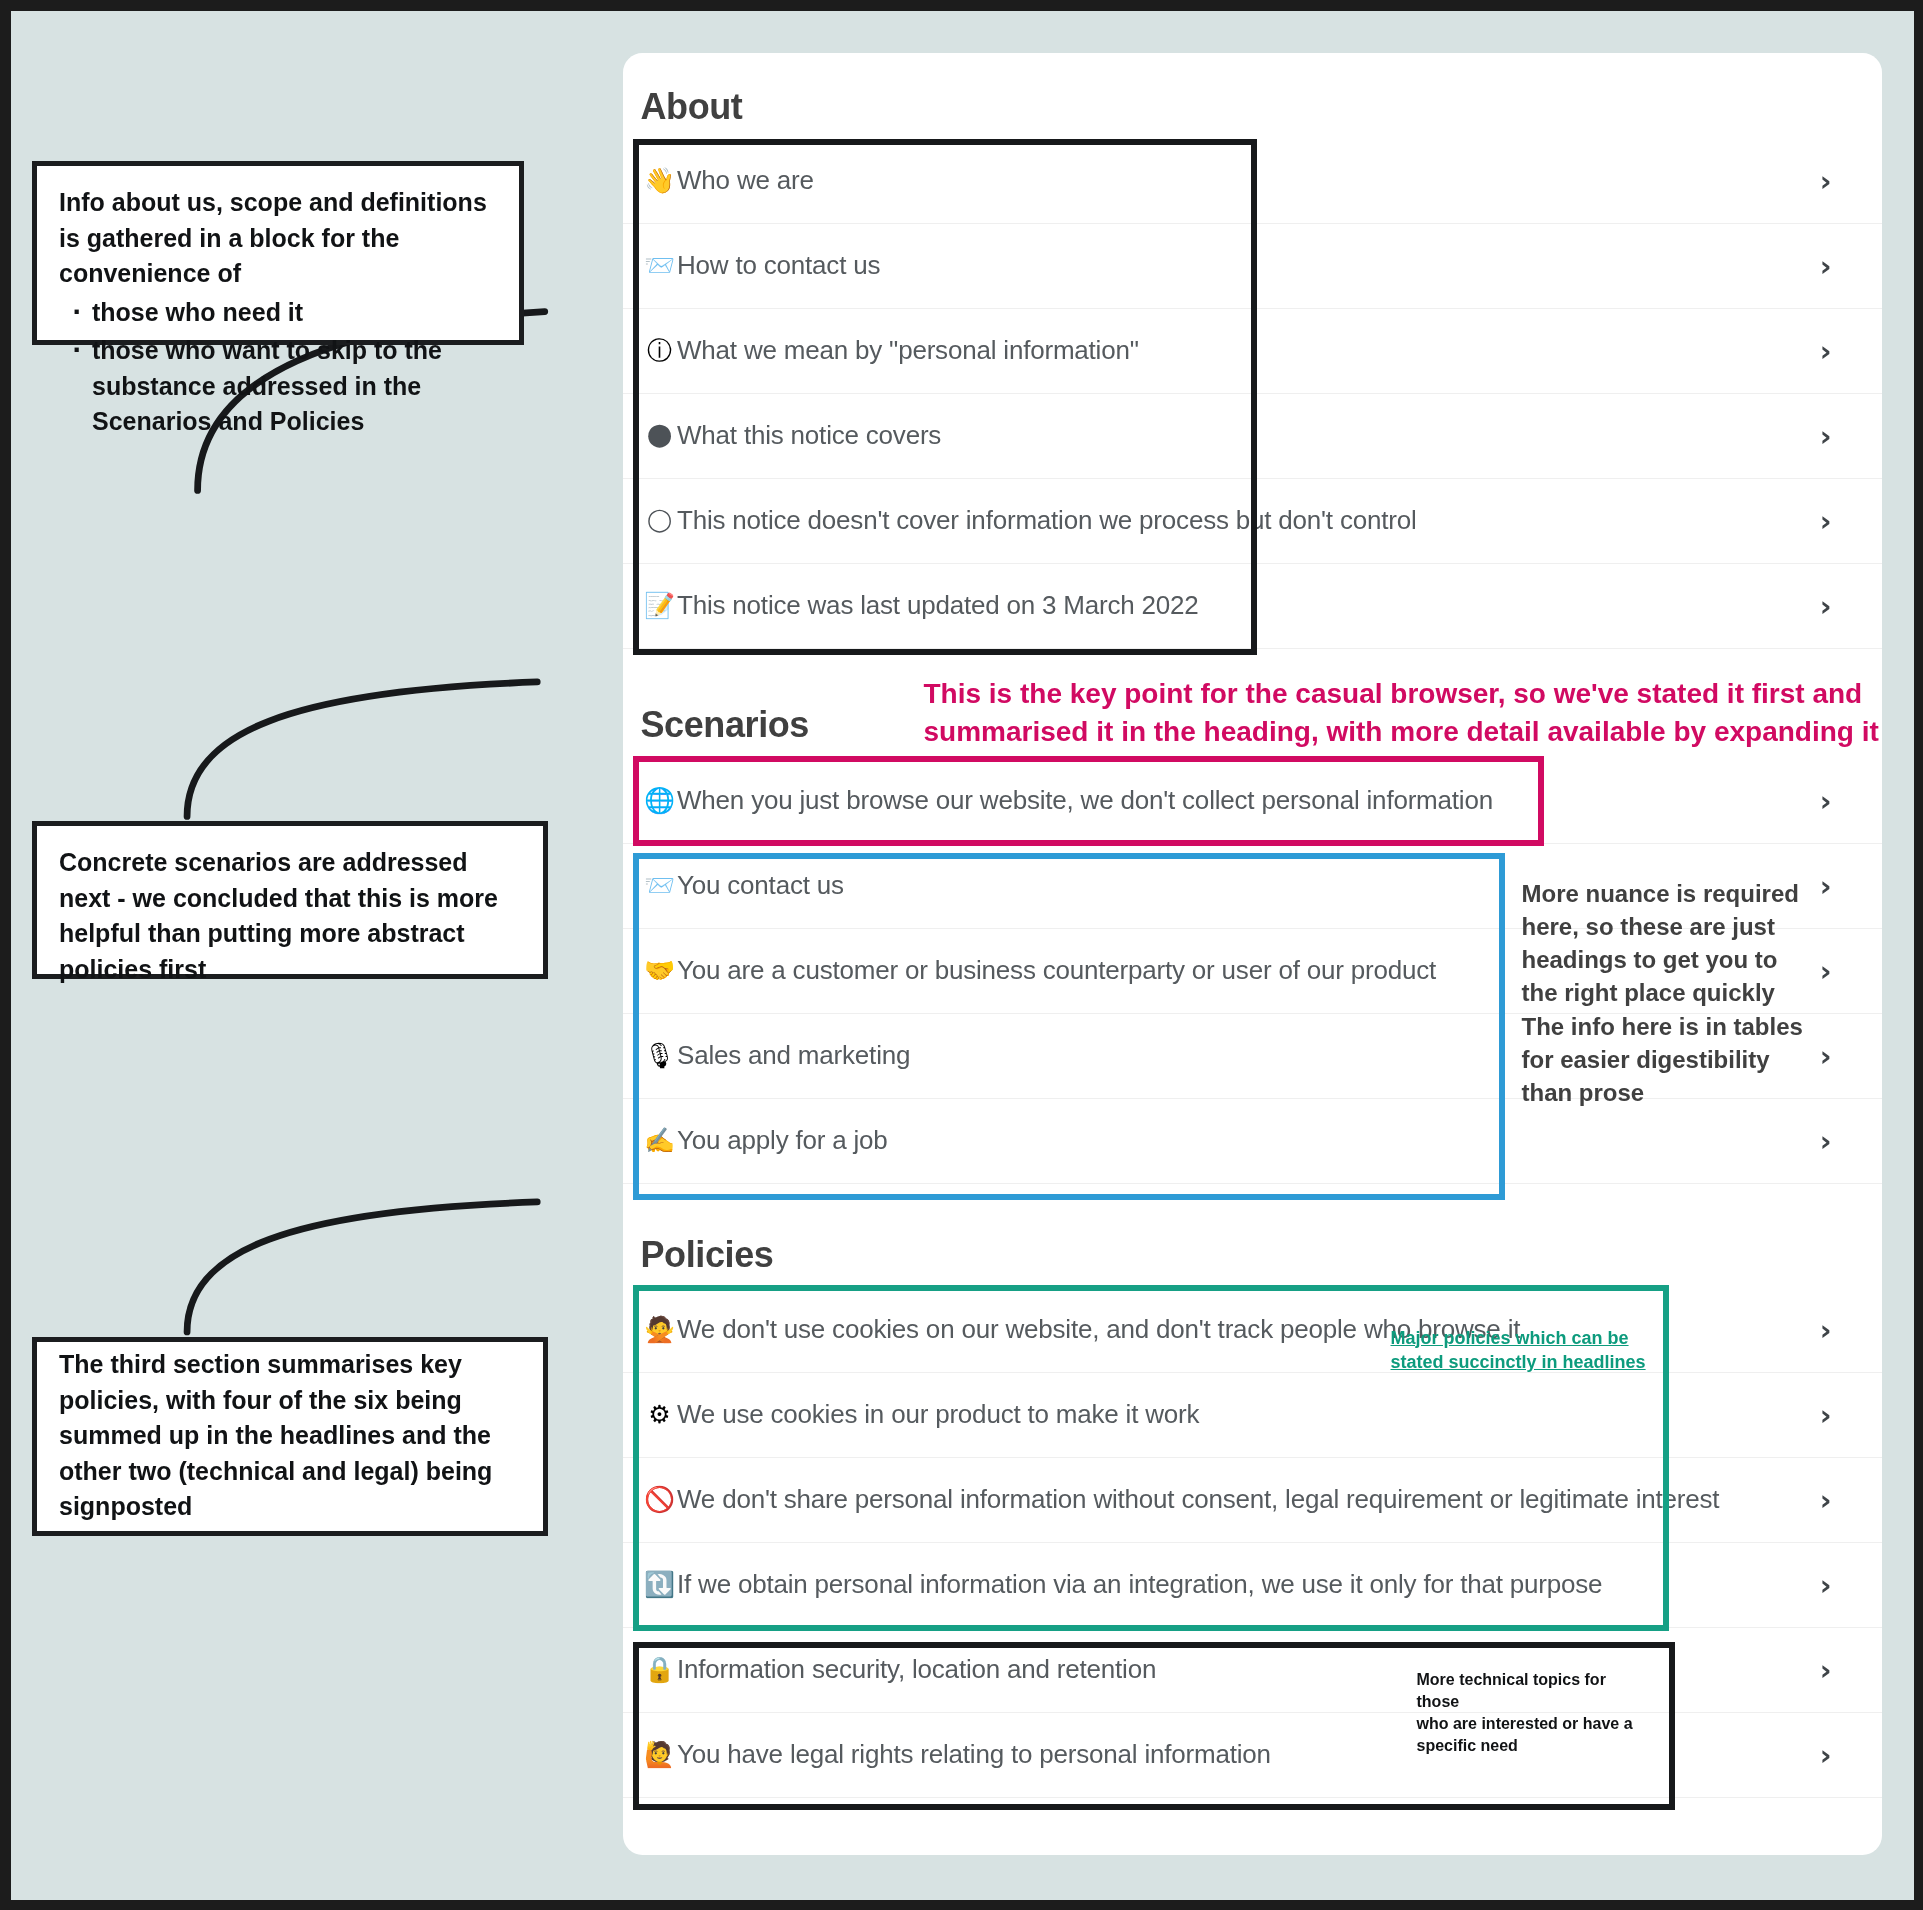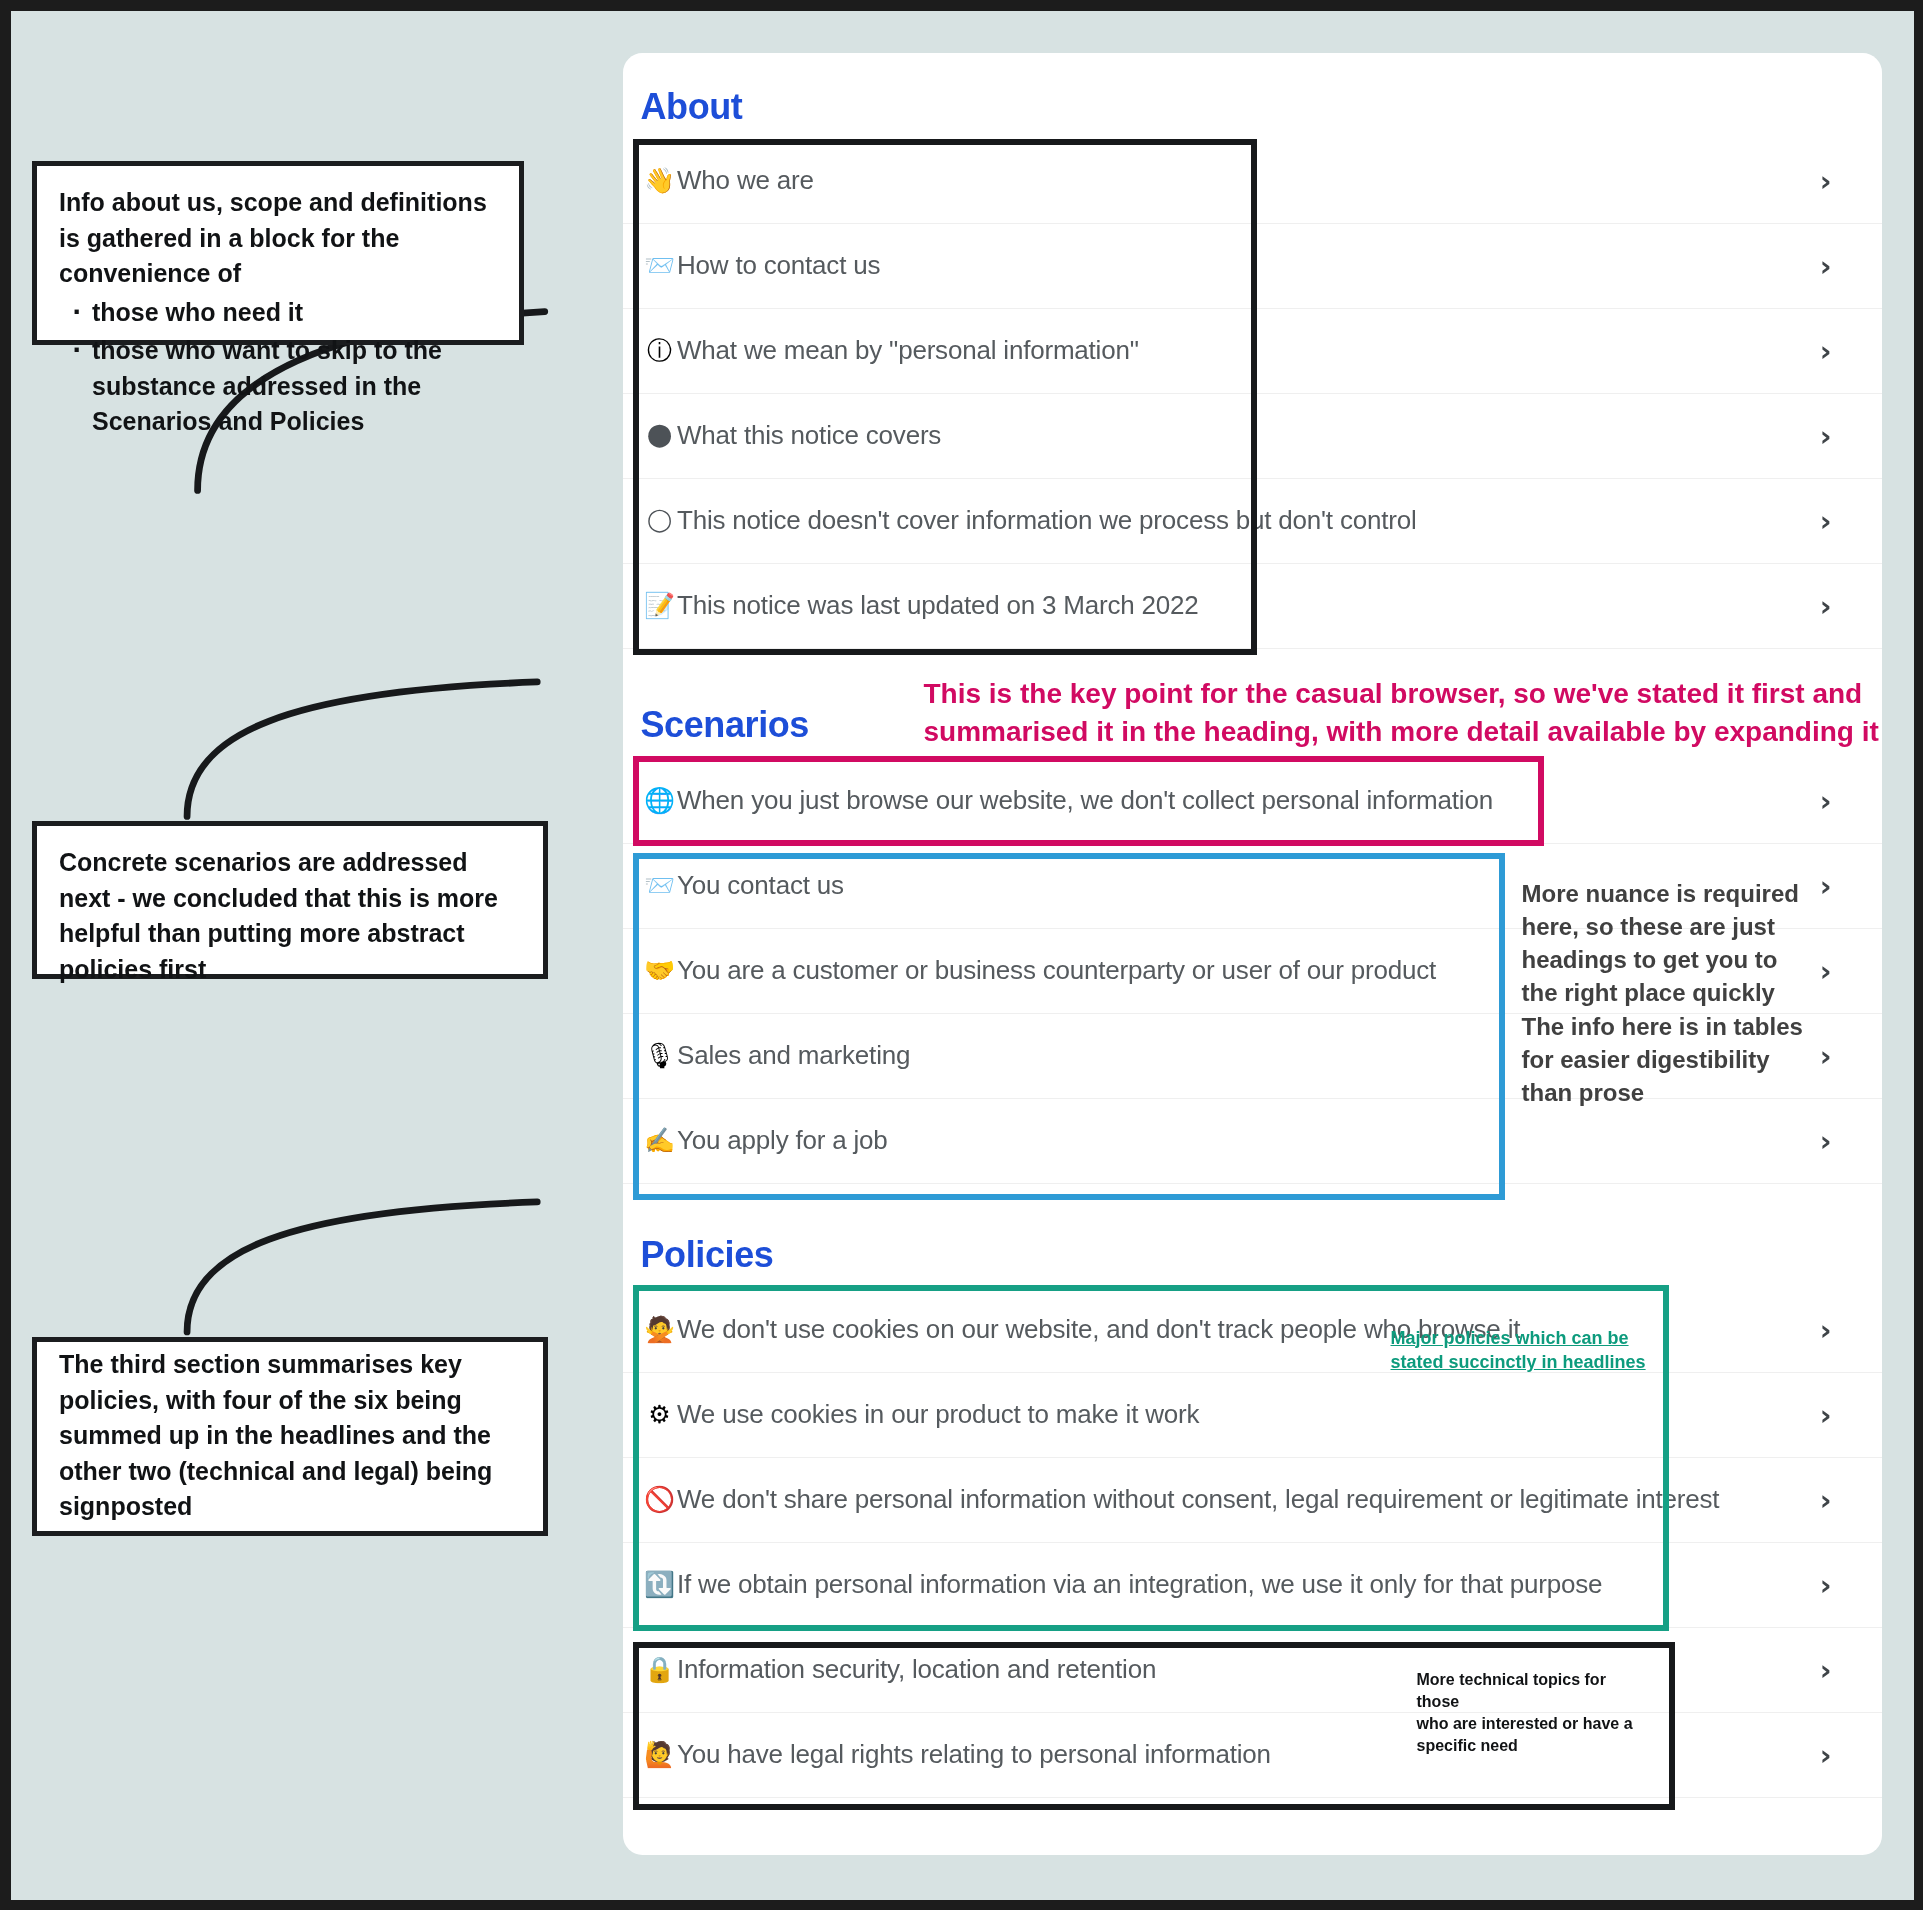--- a/index.html
+++ b/index.html
@@ -21,21 +21,21 @@
     position:absolute;
     left:612px;top:42px;
     width:1259px;height:1802px;
     background:#ffffff;
     border-radius:19.5px;
   }
   .section-title{
     position:absolute;
     font-size:36px;
     font-weight:bold;
-    color:#1d4ed8;
+    color:#404040;
     letter-spacing:-0.4px;
     white-space:nowrap;
   }
   
   .list{
     position:absolute;
     left:0;right:0;
   }
   .row{
     position:relative;

